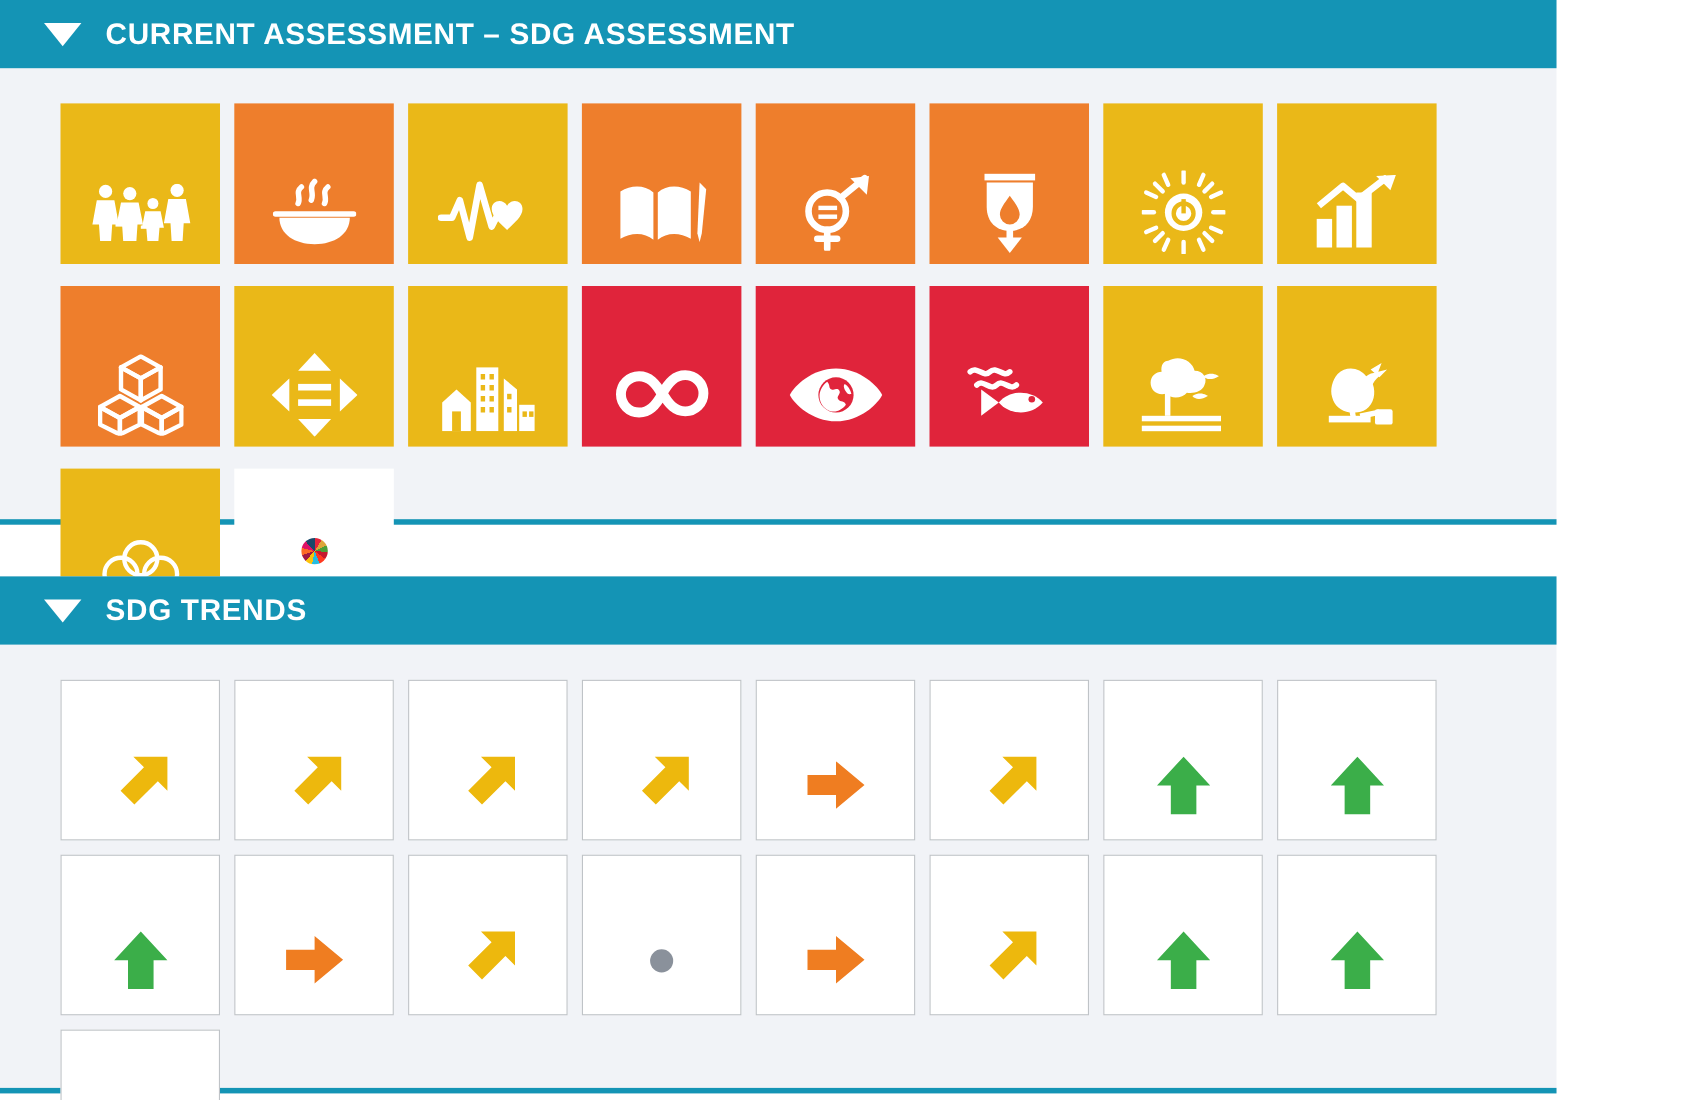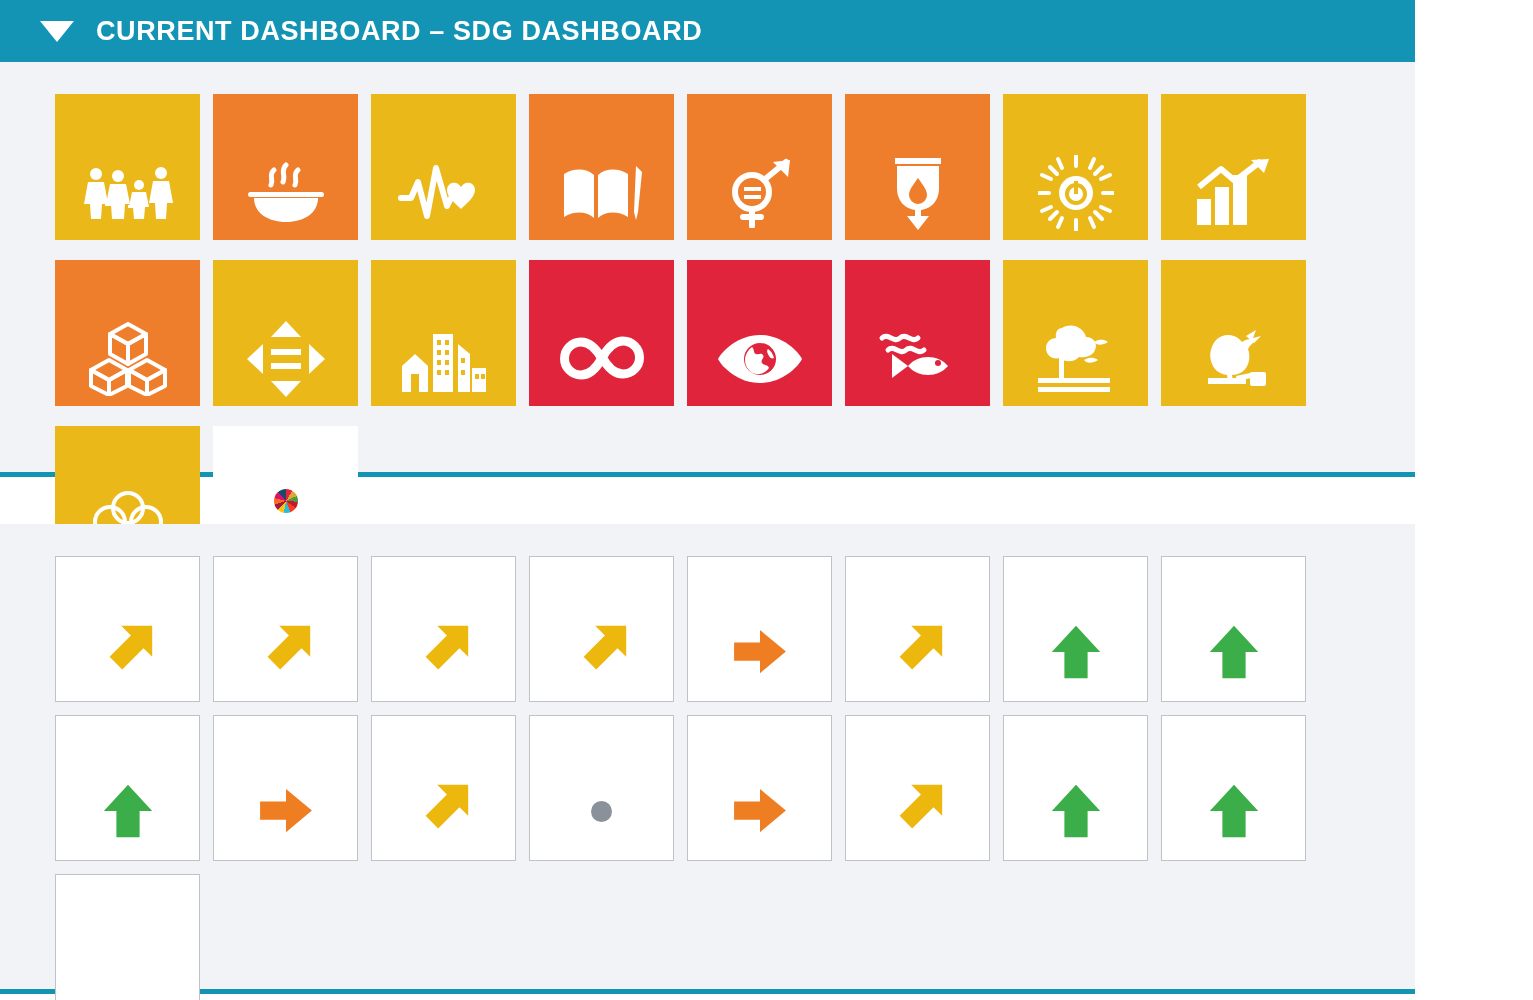--- a/index.html
+++ b/index.html
@@ -95,21 +95,21 @@
   .dot-grey { width:21px; height:21px; border-radius:50%; background:#8A919B; }
 </style>
 </head>
 <body>
 
 <div class="page">
 
   <section id="panel-assessment" class="panel">
     <div class="panel-header">
       <span class="caret"></span>
-      <span class="panel-title">CURRENT DASHBOARD – SDG DASHBOARD</span>
+      <span class="panel-title">CURRENT ASSESSMENT – SDG ASSESSMENT</span>
     </div>
     <div class="panel-body">
       <div class="grid" id="assessment-grid">
           <div class="tile" style="background: rgb(234, 184, 24);">
             <div class="t-head">
        <span class="t-num"></span>
        <span class="t-label"></span>
      </div>
      <div class="t-ico">
               <svg width="92" height="52" viewBox="0 0 92 52">
@@ -461,20 +461,24 @@
           </div>
           <div class="legend-item">
             <span class="legend-swatch" style="background:#9A9A9A"></span>
      <span class="legend-text"></span>
           </div>
         </div>
     </div>
   </section>
 
   <section id="panel-trends" class="panel">
+    <div class="panel-header">
+      <span class="caret"></span>
+      <span class="panel-title">SDG TRENDS</span>
+    </div>
     <div class="panel-body">
       <div class="tgrid" id="trends-grid">
           <div class="ttile">
             <div class="t-head">
        <span class="t-num"></span>
        <span class="t-label"></span>
      </div>
      <div class="t-arrow">
               <svg width="60" height="60" viewBox="0 0 62 62">
                 <path d="M56 4v32l-9-9-22 22-13-13 22-22-10-10z" fill="#EDB80D"></path>

